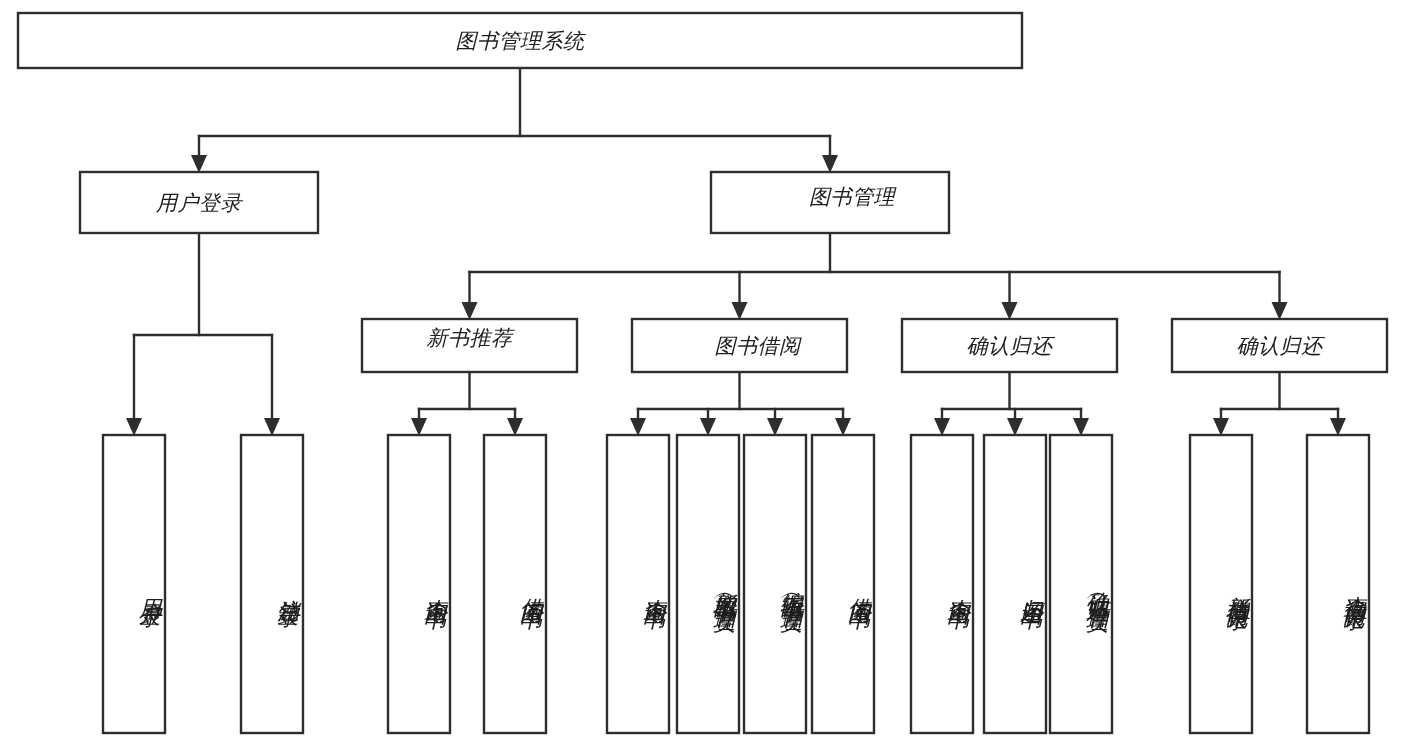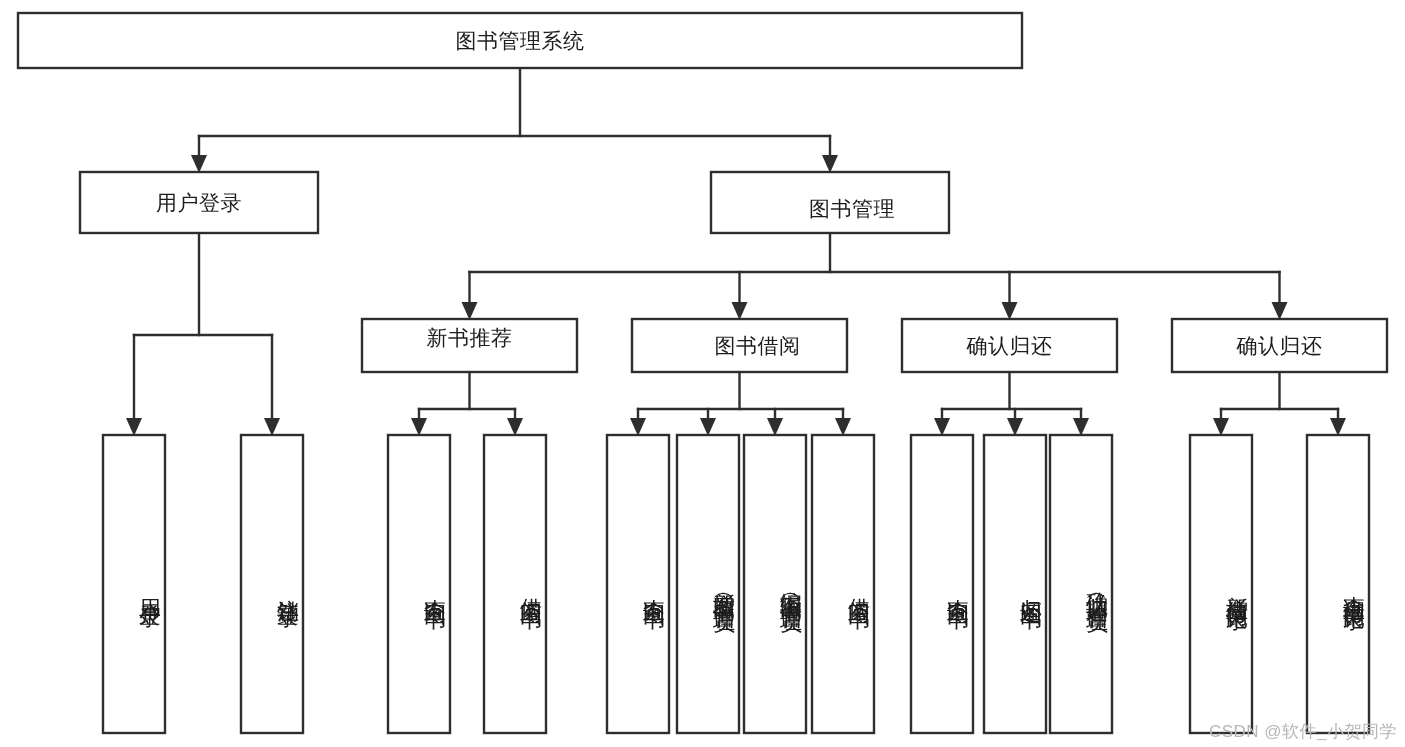--- a/index.html
+++ b/index.html
@@ -42,20 +42,21 @@
   }
   .node-label {
     position: absolute;
     display: flex;
     align-items: center;
     justify-content: center;
     color: #1d1d1d;
     text-align: center;
     pointer-events: none;
     box-sizing: border-box;
+    font-style: italic;
   }
   .node-label.horizontal {
     font-size: 21px;
     line-height: 1.2;
     letter-spacing: 0.5px;
   }
   .node-label.vertical {
     writing-mode: vertical-rl;
     text-orientation: upright;
     font-size: 22px;
@@ -153,33 +154,32 @@
         <rect x="911" y="435" width="62" height="298" class="node-box"></rect>
         <rect x="984" y="435" width="62" height="298" class="node-box"></rect>
         <rect x="1050" y="435" width="62" height="298" class="node-box"></rect>
         <rect x="1190" y="435" width="62" height="298" class="node-box"></rect>
         <rect x="1307" y="435" width="62" height="298" class="node-box"></rect>
       </g>
   </svg>
   <div id="label-layer">
       <div class="node-label horizontal" style="left: 18px; top: 13px; width: 1004px; height: 55px;">图书管理系统</div>
       <div class="node-label horizontal" style="left: 80px; top: 172px; width: 238px; height: 61px;">用户登录</div>
-      <div class="node-label horizontal" style="left: 711px; top: 172px; width: 238px; height: 74px; padding-left: 44px;">图书管理</div>
+      <div class="node-label horizontal" style="left: 711px; top: 160px; width: 238px; height: 74px; padding-left: 44px;">图书管理</div>
       <div class="node-label horizontal" style="left: 362px; top: 319px; width: 215px; height: 37px;">新书推荐</div>
       <div class="node-label horizontal" style="left: 632px; top: 319px; width: 251px; height: 53px;">图书借阅</div>
       <div class="node-label horizontal" style="left: 902px; top: 319px; width: 215px; height: 53px;">确认归还</div>
       <div class="node-label horizontal" style="left: 1172px; top: 319px; width: 215px; height: 53px;">确认归还</div>
       <div class="node-label vertical" style="left: 103px; top: 435px; width: 62px; height: 298px;">用户登录</div>
       <div class="node-label vertical" style="left: 241px; top: 435px; width: 62px; height: 298px;">注销登录</div>
       <div class="node-label vertical" style="left: 388px; top: 435px; width: 62px; height: 298px;">查询图书</div>
       <div class="node-label vertical" style="left: 484px; top: 435px; width: 62px; height: 298px;">借阅图书</div>
       <div class="node-label vertical" style="left: 607px; top: 435px; width: 62px; height: 298px;">查询图书</div>
       <div class="node-label vertical" style="left: 677px; top: 435px; width: 62px; height: 298px;">新增图书（管理员）</div>
       <div class="node-label vertical" style="left: 744px; top: 435px; width: 62px; height: 298px;">编辑图书（管理员）</div>
       <div class="node-label vertical" style="left: 812px; top: 435px; width: 62px; height: 298px;">借阅图书</div>
       <div class="node-label vertical" style="left: 911px; top: 435px; width: 62px; height: 298px;">查询图书</div>
       <div class="node-label vertical" style="left: 984px; top: 435px; width: 62px; height: 298px;">归还图书</div>
       <div class="node-label vertical" style="left: 1050px; top: 435px; width: 62px; height: 298px;">确认归还（管理员）</div>
       <div class="node-label vertical" style="left: 1190px; top: 435px; width: 62px; height: 298px;">新增借阅记录</div>
       <div class="node-label vertical" style="left: 1307px; top: 435px; width: 62px; height: 298px;">查询借阅记录</div>
     </div>
-  <div id="watermark">CSDN @软件_小贺同学</div>
 </div>
 
 </body></html>

